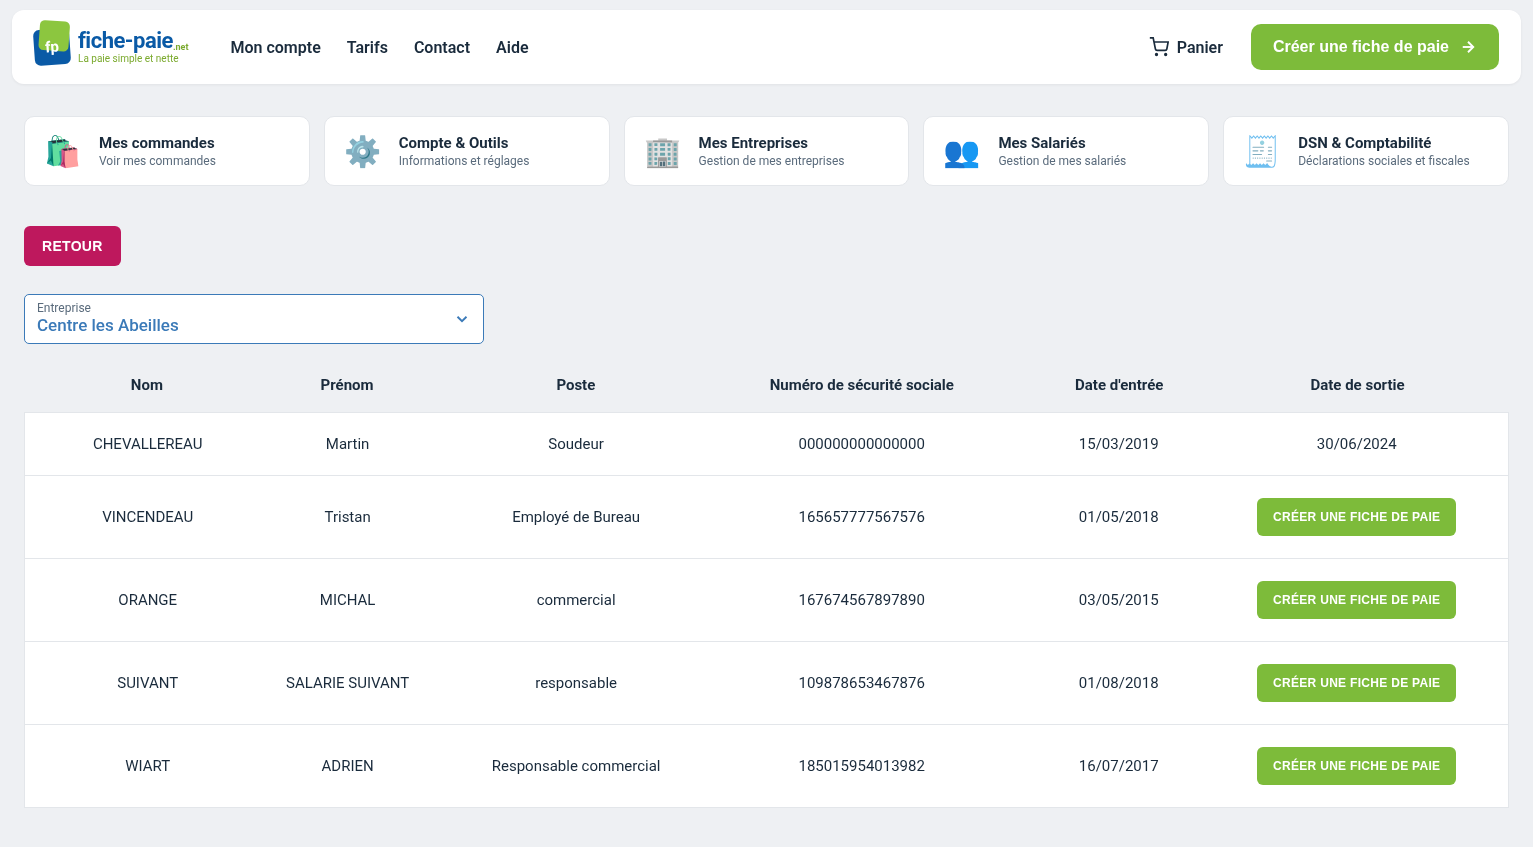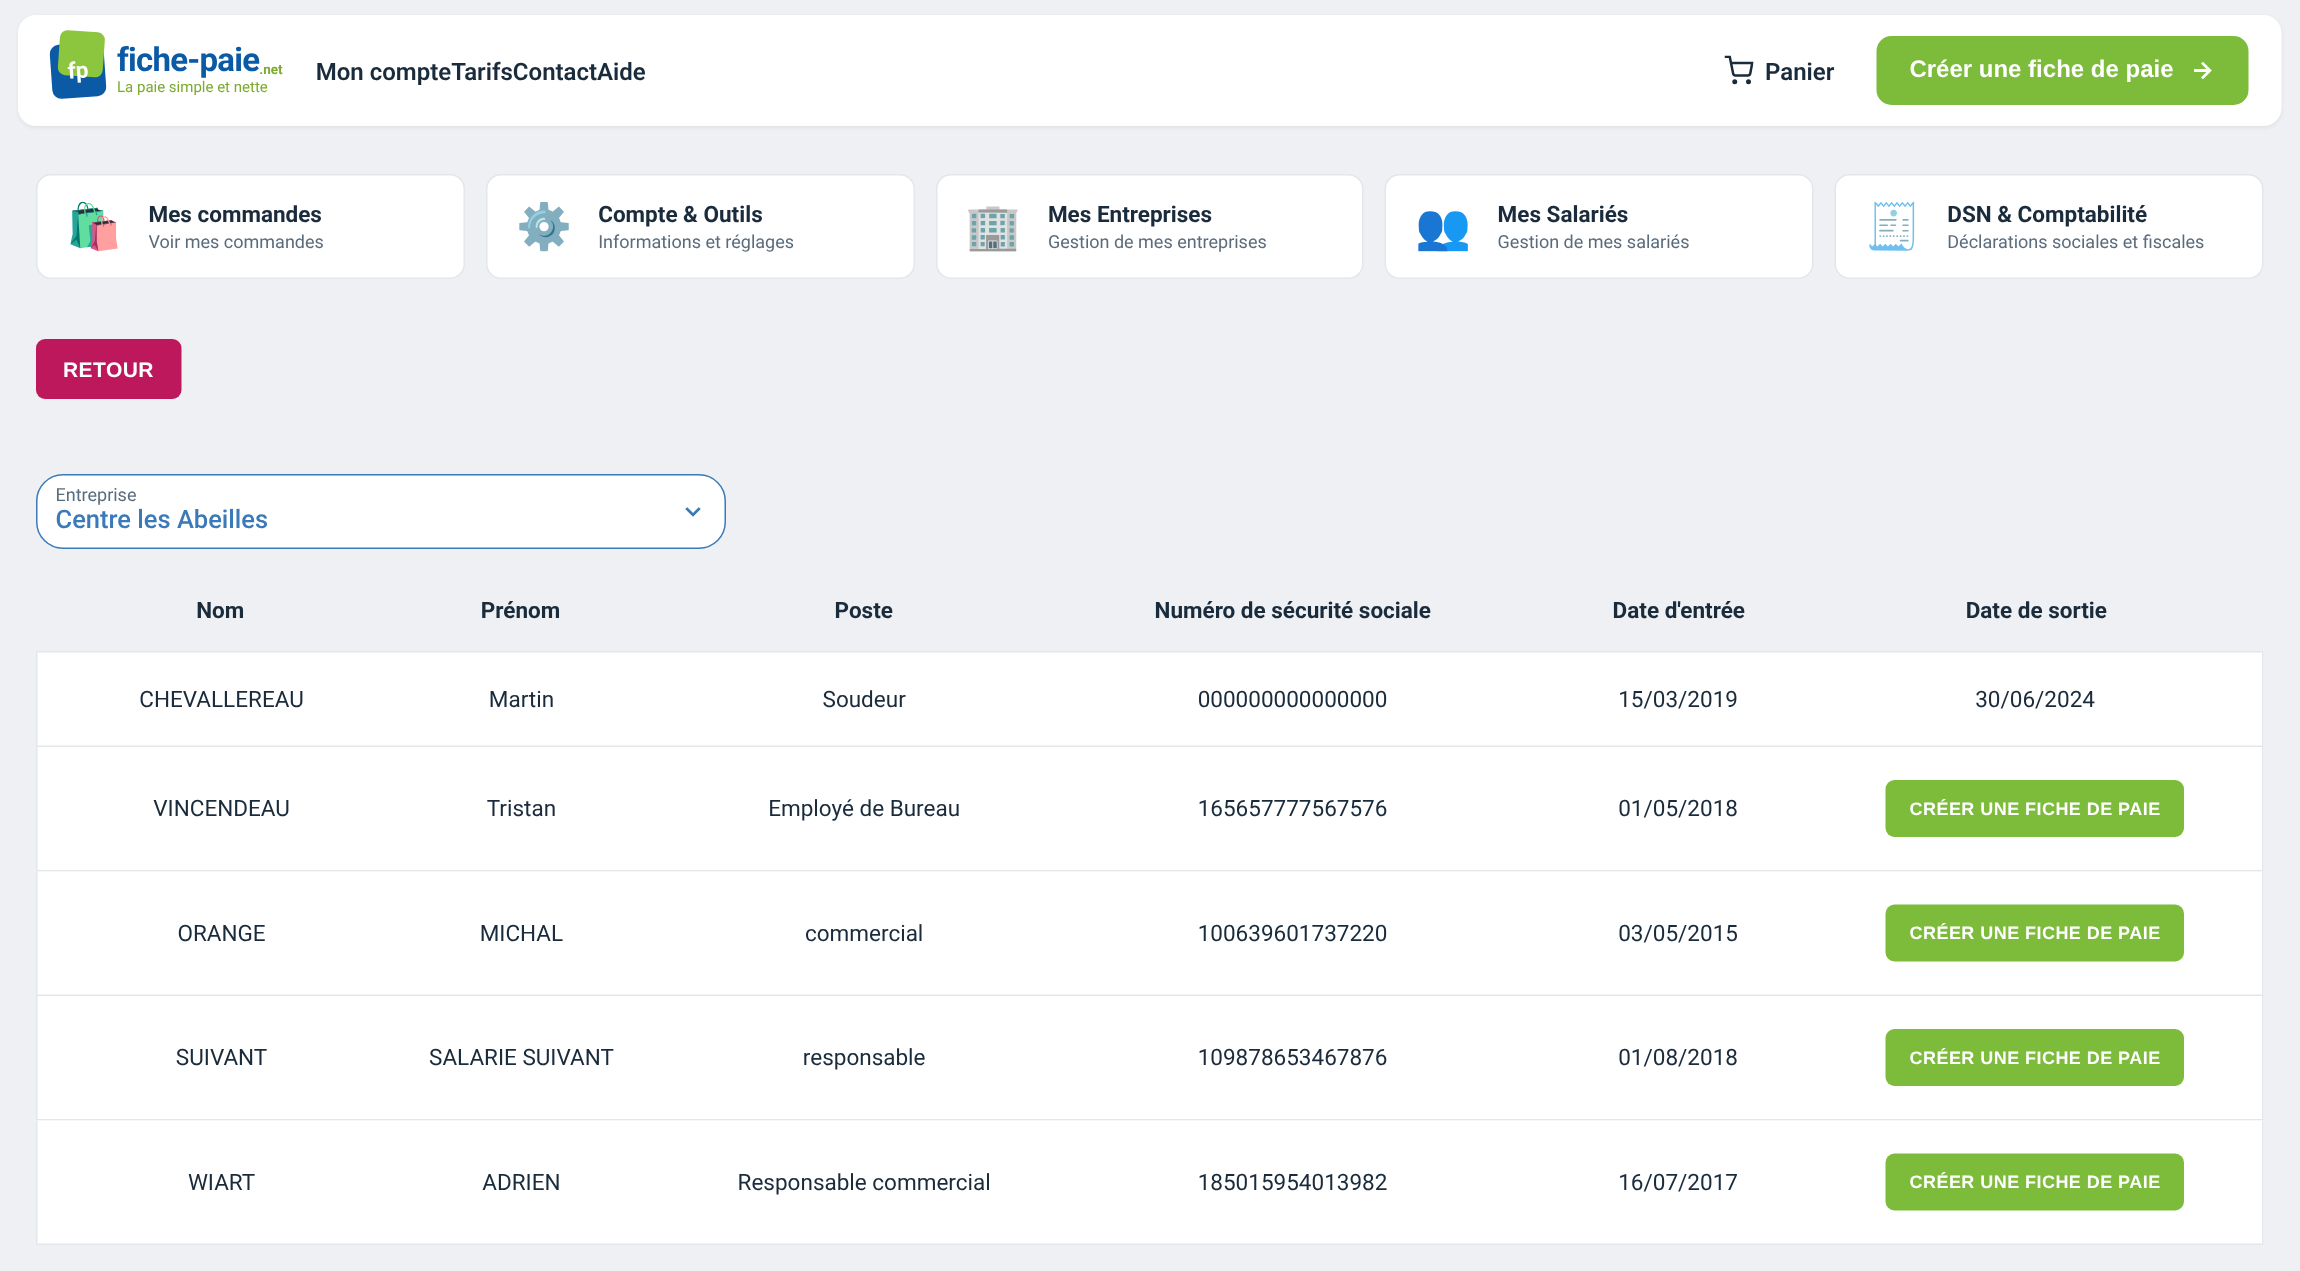--- a/index.html
+++ b/index.html
@@ -65,21 +65,22 @@
   margin-top: -4px;
   margin-right: -14px;
 }
 .logo-tagline {
   font-size: 10px;
   color: #7baa2e;
   margin-top: 2px;
 }
 .nav-links {
   display: flex;
-  margin-left: 32px;
+  gap: 26px;
+  margin-left: 52px;
 }
 .nav-links a {
   color: #1a2b3c;
   text-decoration: none;
   font-weight: 600;
   font-size: 16px;
 }
 .spacer { flex: 1; }
 .cart {
   display: flex;
@@ -150,25 +151,24 @@
   margin-top: 28px;
 }
 .page-title {
   font-size: 24px;
   font-weight: 800;
   color: #1a2b3c;
 }
 .select-wrap {
   position: relative;
   border: 1.5px solid #3b7ab8;
-  border-radius: 18px;
+  border-radius: 5px;
   padding: 6px 40px 8px 12px;
   min-width: 460px;
   background: #fff;
-  margin-top: 22px;
 }
 .select-label {
   font-size: 12px;
   color: #5a6b7c;
 }
 .select-value {
   font-size: 17px;
   color: #3b7ab8;
   font-weight: 500;
 }
@@ -338,21 +338,21 @@
     <div>165657777567576</div>
     <div>01/05/2018</div>
     <div class="cell-action">
          <button class="small-create">CRÉER UNE FICHE DE PAIE</button>
        </div>
         </div>
         <div class="trow">
     <div>ORANGE</div>
     <div>MICHAL</div>
     <div>commercial</div>
-    <div>100639601737220</div>
+    <div>167674567897890</div>
     <div>03/05/2015</div>
     <div class="cell-action">
          <button class="small-create">CRÉER UNE FICHE DE PAIE</button>
        </div>
         </div>
         <div class="trow">
     <div>SUIVANT</div>
     <div>SALARIE SUIVANT</div>
     <div>responsable</div>
     <div>109878653467876</div>

